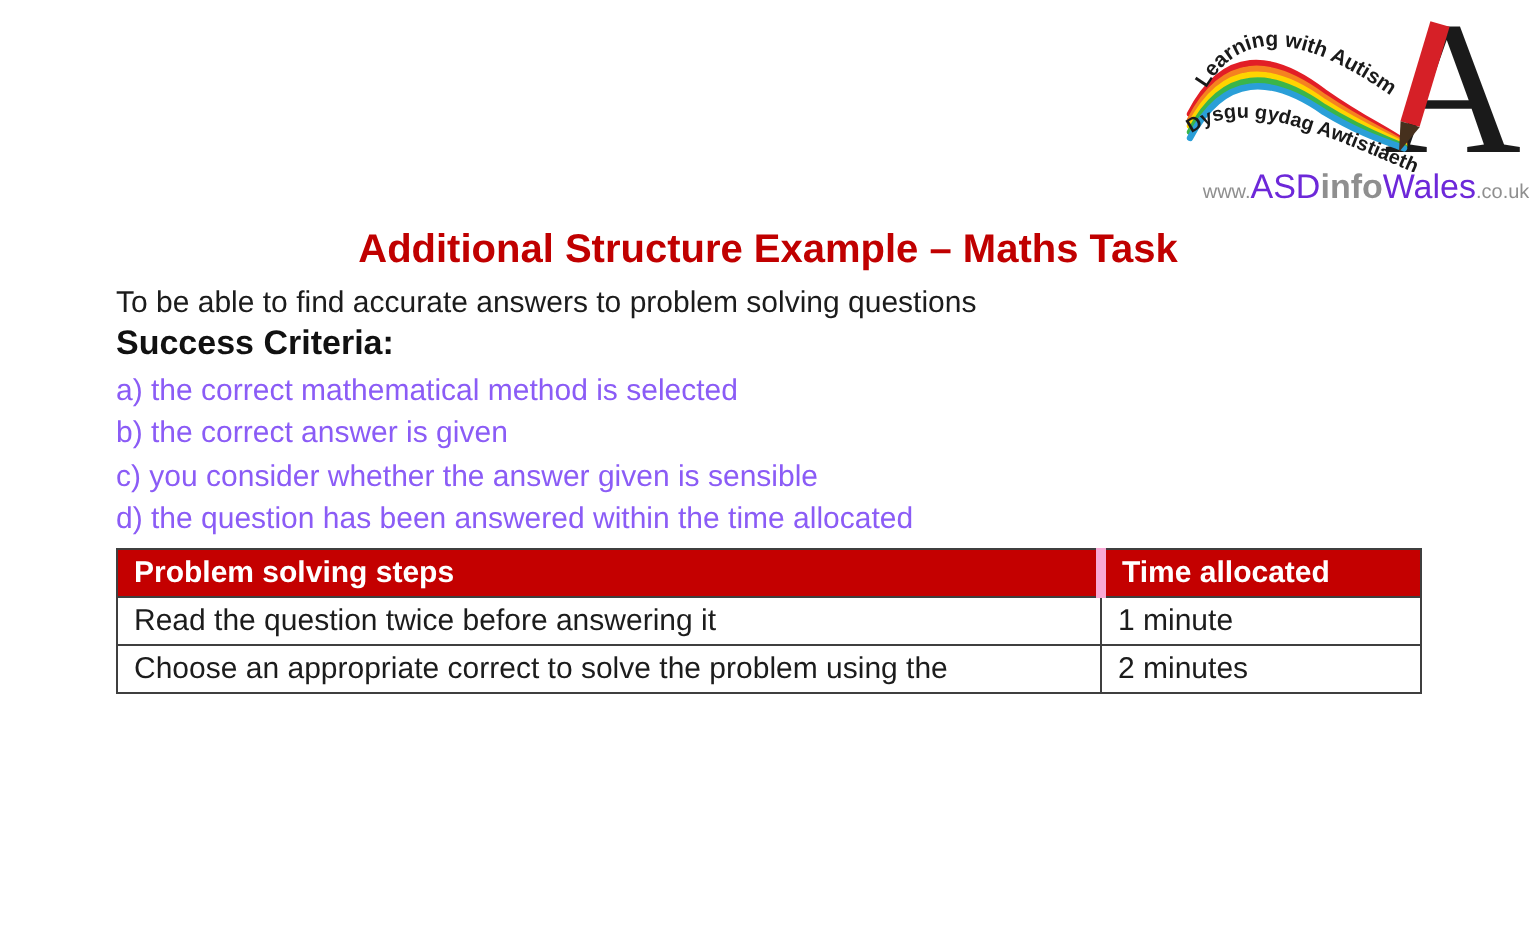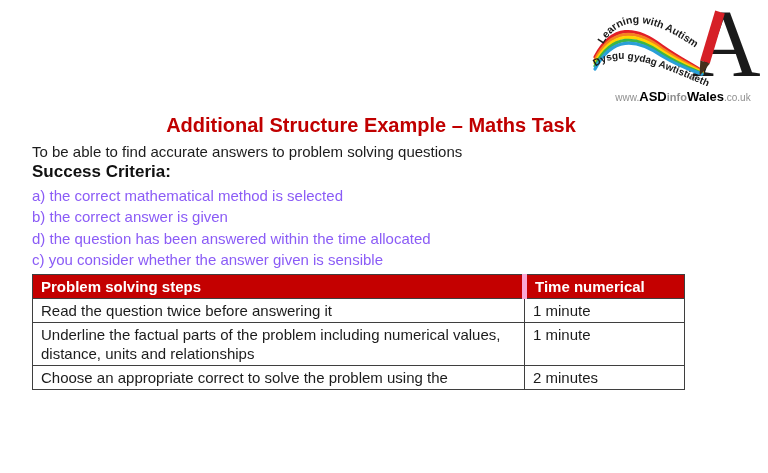--- a/index.html
+++ b/index.html
@@ -11,25 +11,25 @@
 
   
   .logo{position:absolute;top:2px;right:4px;width:172px;height:102px;}
   .logo svg{display:block;}
   .logo-url{
     position:absolute;left:12px;right:2px;bottom:0;
     display:flex;justify-content:center;align-items:baseline;
     white-space:nowrap;letter-spacing:0;
   }
   .u-gray{color:#8f8f8f;font-size:10px;}
-  .u-red{color:#000000;font-size:13px;font-weight:bold;}
-  .u-gray-sm{color:#8f8f8f;font-size:11px;font-weight:bold;}
+  .u-red{color:#6d28d9;font-size:17px;font-weight:normal;}
+  .u-gray-sm{color:#8f8f8f;font-size:17px;font-weight:bold;}
 
   
-  .content{padding:0 58px 0 32px;}
+  .content{padding:0 58px 0 58px;}
   h1.title{
     margin:0;padding-top:112px;text-align:center;
     font-size:20px;line-height:26px;font-weight:bold;color:#c00000;
   }
   h2.sec{
     margin:0;font-size:17px;line-height:20px;font-weight:bold;color:#111;
   }
   .lo-head{margin-top:24px;}
   .sc-head{margin-top:25px;}
   .steps-head{margin-top:14px;}
@@ -100,43 +100,39 @@
   <div class="content">
 
     <h1 class="title">Additional Structure Example – Maths Task</h1>
 
     <p class="body-line">To be able to find accurate answers to problem solving questions</p>
 
     <h2 class="sec sc-head">Success Criteria:</h2>
     <div class="sc-list">
       <p>a) the correct mathematical method is selected</p>
       <p>b) the correct answer is given</p>
+      <p>c) you consider whether the answer given is sensible</p>
       <p>d) the question has been answered within the time allocated</p>
-      <p>c) you consider whether the answer given is sensible</p>
     </div>
 
 
     <table class="steps">
       <colgroup>
           <col class="c1">
           <col class="c2">
         </colgroup>
       <thead>
         <tr>
           <th class="step-h">Problem solving steps</th>
-          <th>Time numerical</th>
+          <th>Time allocated</th>
         </tr>
       </thead>
       <tbody>
         <tr>
           <td>Read the question twice before answering it</td>
-          <td>1 minute</td>
-        </tr>
-        <tr>
-          <td>Underline the factual parts of the problem including numerical values, distance, units and relationships</td>
           <td>1 minute</td>
         </tr>
         <tr>
           <td>Choose an appropriate correct to solve the problem using the</td>
           <td>2 minutes</td>
         </tr>
       </tbody>
     </table>
 
   </div>

